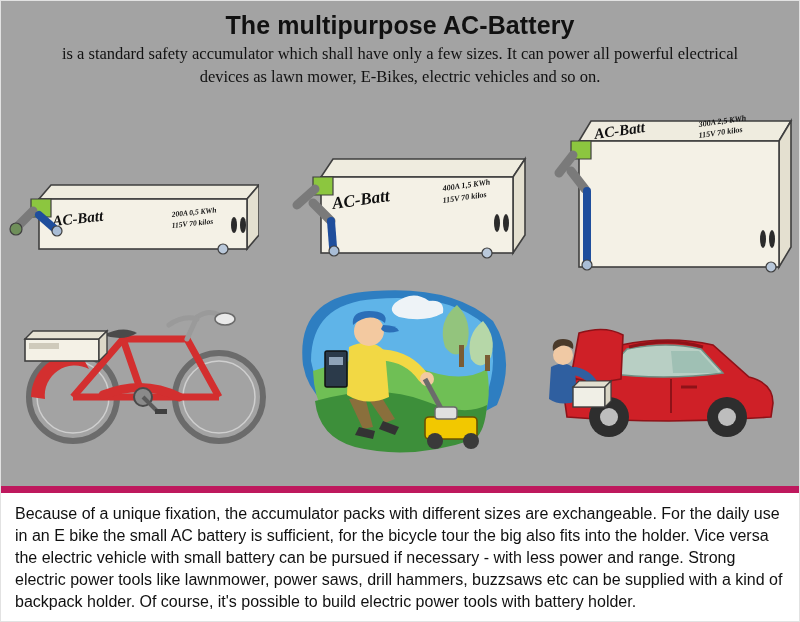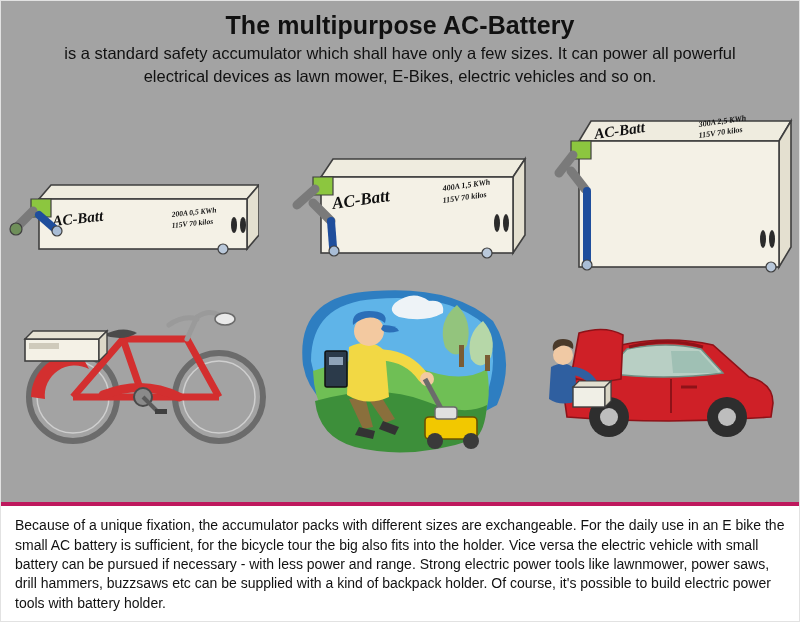--- a/index.html
+++ b/index.html
@@ -31,20 +31,21 @@
     margin: 10px 0 2px 0;
     letter-spacing: 0.1px;
   }
   .subtitle {
     text-align: center;
     font-size: 16.5px;
     color: #111111;
     line-height: 1.42;
     padding: 0 36px;
     margin: 2px 0 0 0;
+    font-family: Liberation Serif, serif;
   }
   .batteries {
     position: relative;
     height: 190px;
     margin-top: 18px;
   }
   
   .batt {
     position: absolute;
   }
@@ -56,24 +57,24 @@
     height: 180px;
   }
   .pic {
     position: absolute;
   }
   .footer {
     position: absolute;
     left: 0;
     right: 0;
     bottom: 0;
-    border-top: 4px solid #be185d;
+    border-top: 7px solid #be185d;
     padding: 10px 14px 8px 14px;
     box-sizing: border-box;
-    font-size: 14px;
+    font-size: 16px;
     color: #111111;
     line-height: 1.38;
     background: #ffffff;
   }
   .footer p { margin: 0; }
   .label-text {
     font-family: "Liberation Serif", serif;
     font-weight: bold;
     font-style: italic;
   }

